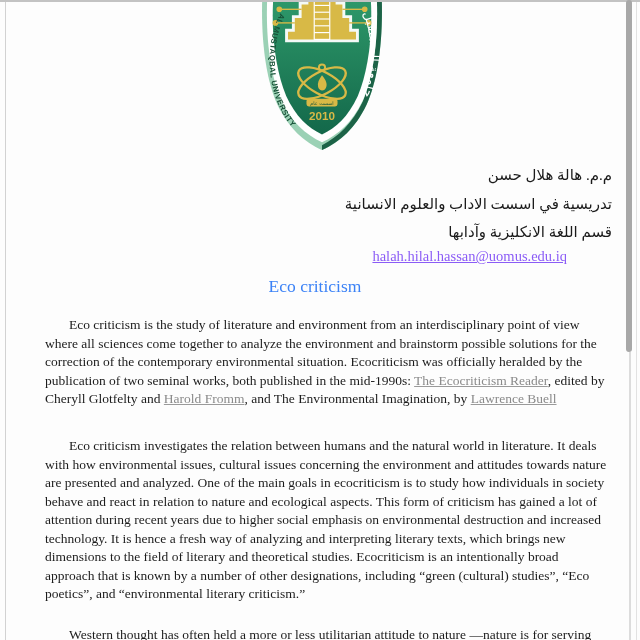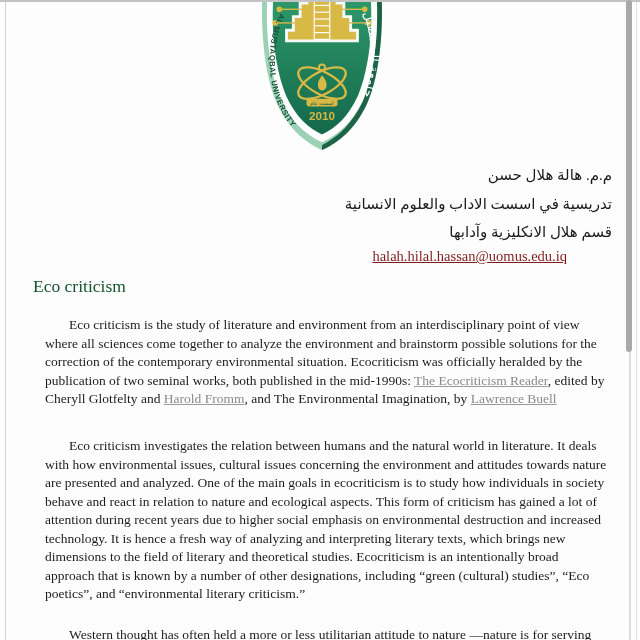--- a/index.html
+++ b/index.html
@@ -5,22 +5,22 @@
   html,body{margin:0;padding:0;width:640px;height:640px;overflow:hidden;background:#ffffff;}
   .page{position:relative;width:640px;height:640px;background:#fdfdfd;font-family:"Liberation Serif",serif;color:#1c1c1c;}
   .edge-top{position:absolute;left:0;top:0;width:640px;height:2px;background:#c3c3c3;z-index:30;}
   .edge-left{position:absolute;left:5px;top:2px;width:1px;height:638px;background:#d2d2d2;}
   .edge-right{position:absolute;left:636px;top:2px;width:1px;height:638px;background:#e2e2e2;}
   .scroll-track{position:absolute;left:629px;top:352px;width:2px;height:288px;background:#dcdcdc;}
   .scroll-thumb{position:absolute;left:626px;top:0px;width:6px;height:352px;background:#a8a8a8;border-radius:3px;z-index:31;}
   .logo-wrap{position:absolute;left:249px;top:-14px;width:146px;height:167px;}
   .hdr{position:absolute;top:161px;right:28px;text-align:right;direction:rtl;font-size:15px;line-height:28.5px;color:#1b1b1b;font-family:"Liberation Serif","DejaVu Sans",serif;}
   .email-line{position:absolute;top:248px;right:73px;font-size:14.5px;}
-  .email-line a{color:#7f1d1d;text-decoration:underline;cursor:pointer;margin-left:44px;}
-  .doc-title{position:absolute;top:276px;left:33px;width:564px;margin:0;text-align:left;font-size:17.5px;font-weight:normal;color:#14532d;}
+  .email-line a{color:#8b5cf6;text-decoration:underline;cursor:pointer;margin-left:44px;}
+  .doc-title{position:absolute;top:276px;left:33px;width:564px;margin:0;text-align:center;font-size:17.5px;font-weight:normal;color:#3b82f6;}
   .para{position:absolute;left:33px;width:564px;margin:12px;font-size:13.5px;line-height:18.5px;text-indent:24px;text-align:left;color:#1c1c1c;}
   .p1{top:304px;}
   .p2{top:425px;}
   .p3{top:614px;}
   .doclink{color:#8a8a8a;text-decoration:underline;text-decoration-color:#9a9a9a;cursor:pointer;}
 </style>
 </head>
 <body>
 
 <div class="page">
@@ -87,21 +87,21 @@
 
       <text font-size="13" fill="#ffffff" font-family="DejaVu Sans, sans-serif">
         <textPath href="#rightArc" startOffset="4">جامعة المستقبل</textPath>
       </text>
     </svg>
   </div>
 
   <div class="hdr">
     <div>م.م. هالة هلال حسن</div>
     <div>تدريسية في اسست الاداب والعلوم الانسانية</div>
-    <div>قسم هلال الانكليزية وآدابها</div>
+    <div>قسم اللغة الانكليزية وآدابها</div>
   </div>
   <div class="email-line">
     <a>halah.hilal.hassan@uomus.edu.iq</a>
   </div>
 
   <h1 class="doc-title">Eco criticism</h1>
 
   <p class="para p1"><span>Eco criticism is the study of literature and environment from an interdisciplinary point of view where all sciences come together to analyze the environment and brainstorm possible solutions for the correction of the contemporary environmental situation. Ecocriticism was officially heralded by the publication of two seminal works, both published in the mid-1990s: </span><a class="doclink">The Ecocriticism Reader</a><span>, edited by Cheryll Glotfelty and </span><a class="doclink">Harold Fromm</a><span>, and The Environmental Imagination, by </span><a class="doclink">Lawrence Buell</a></p>
 
   <p class="para p2">Eco criticism investigates the relation between humans and the natural world in literature. It deals with how environmental issues, cultural issues concerning the environment and attitudes towards nature are presented and analyzed. One of the main goals in ecocriticism is to study how individuals in society behave and react in relation to nature and ecological aspects. This form of criticism has gained a lot of attention during recent years due to higher social emphasis on environmental destruction and increased technology. It is hence a fresh way of analyzing and interpreting literary texts, which brings new dimensions to the field of literary and theoretical studies. Ecocriticism is an intentionally broad approach that is known by a number of other designations, including “green (cultural) studies”, “Eco poetics”, and “environmental literary criticism.”</p>

